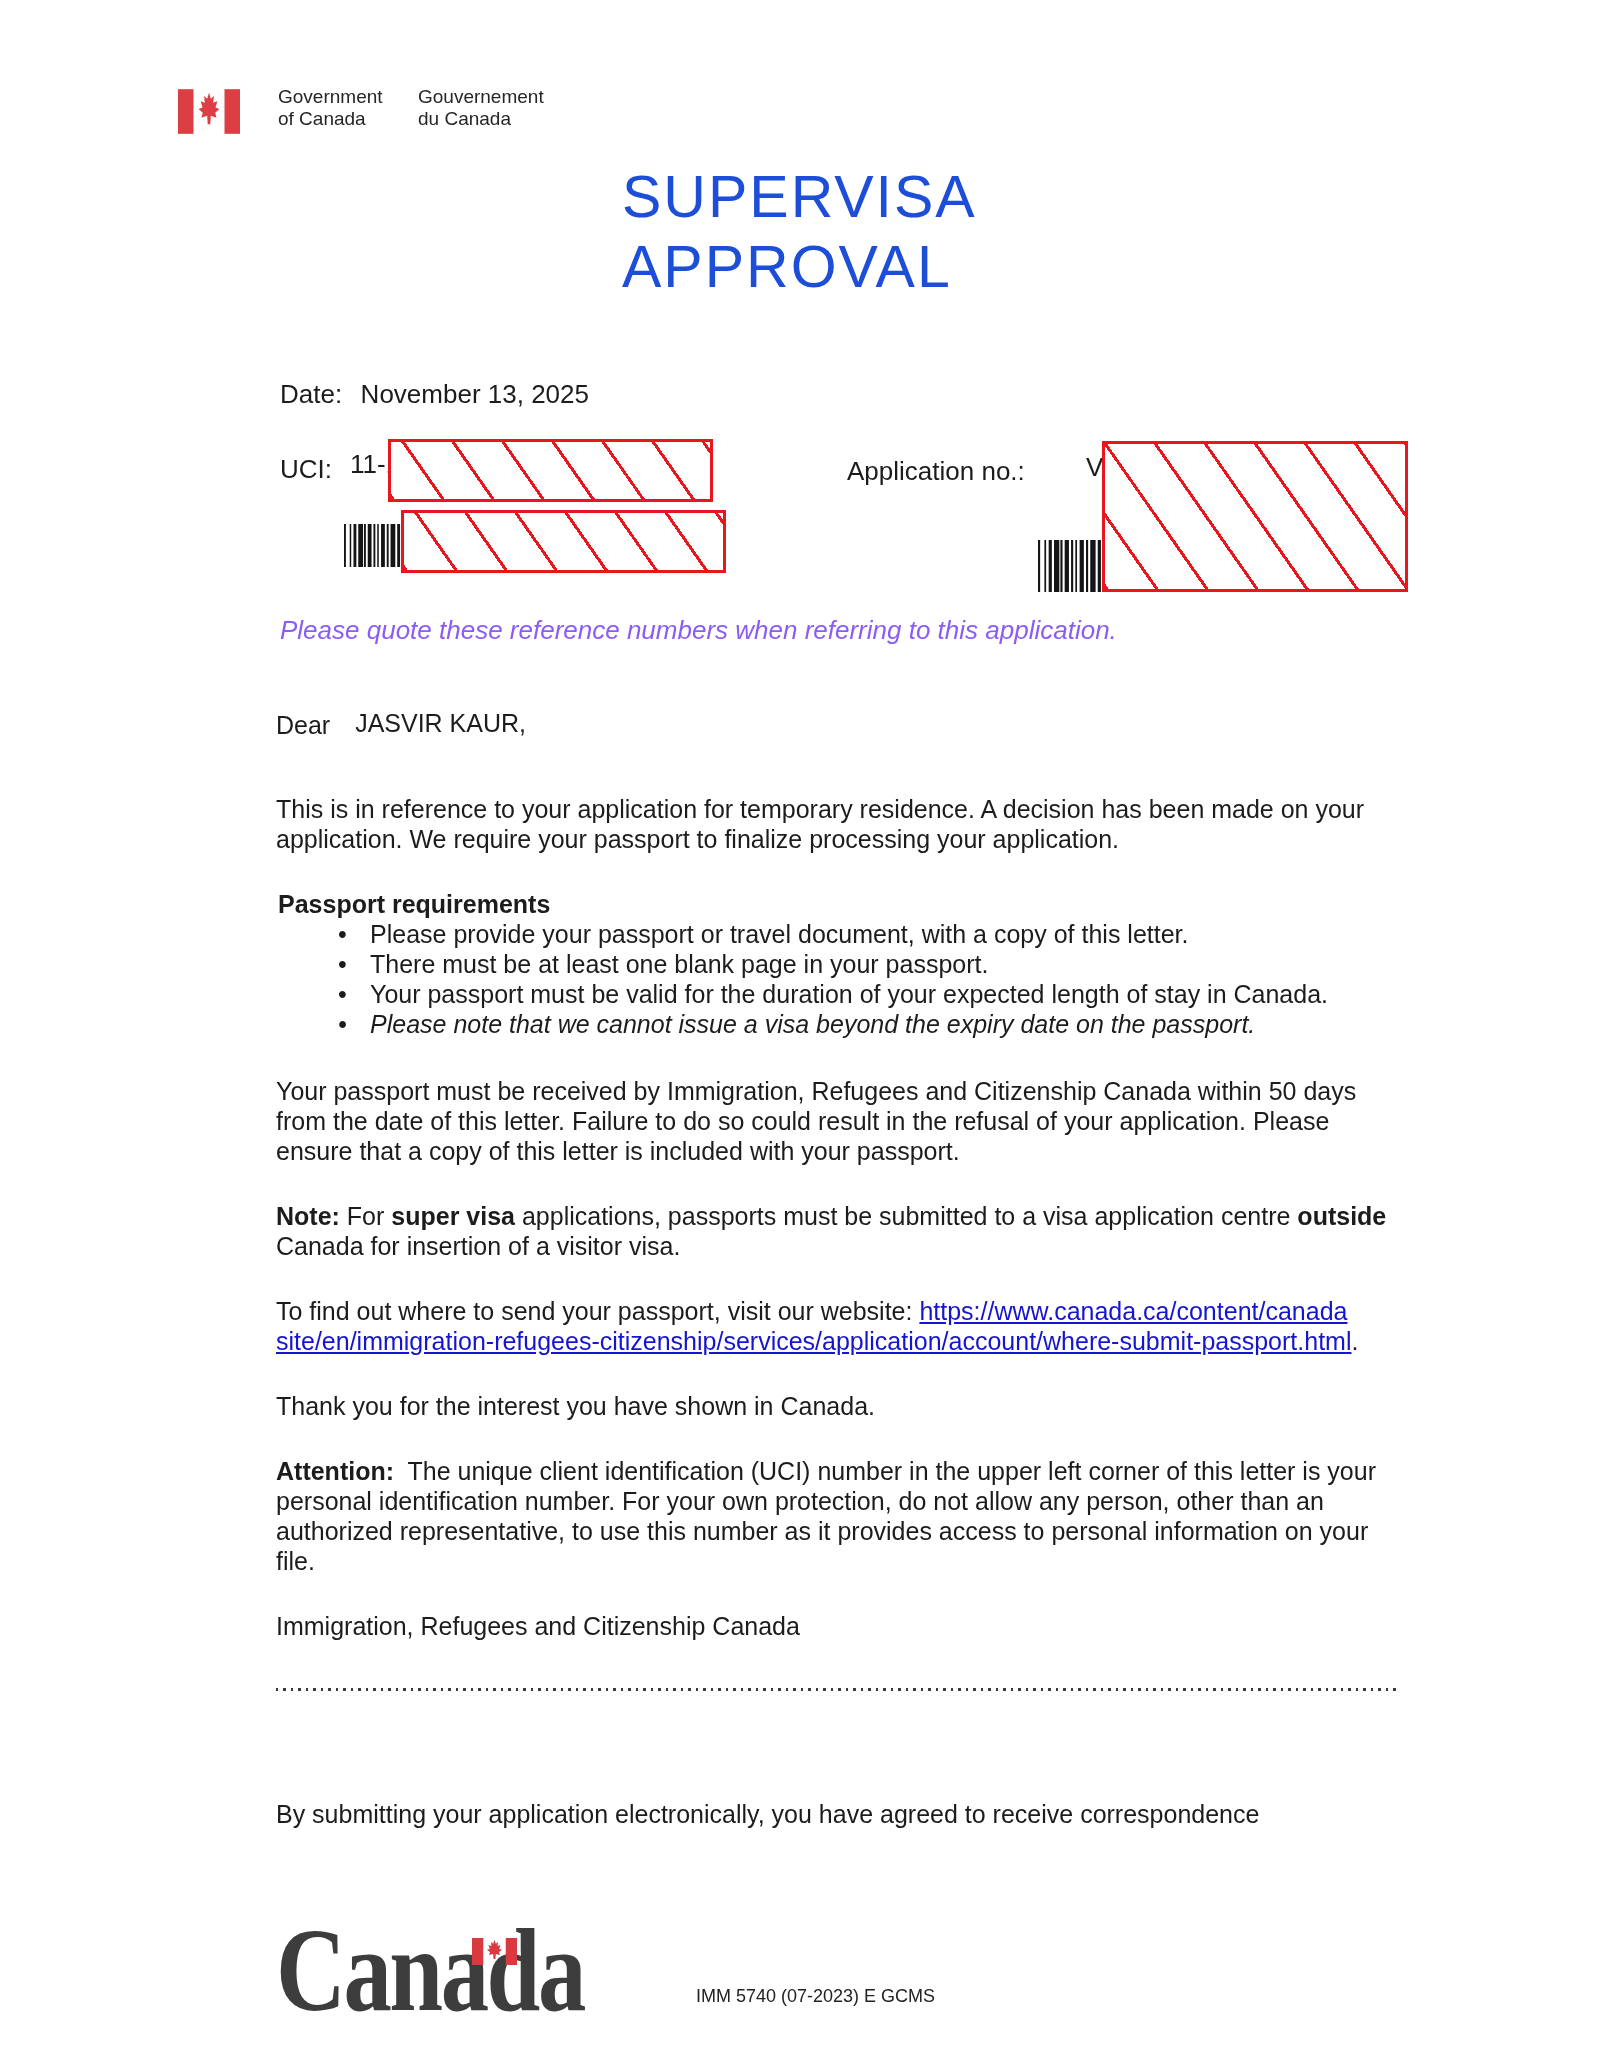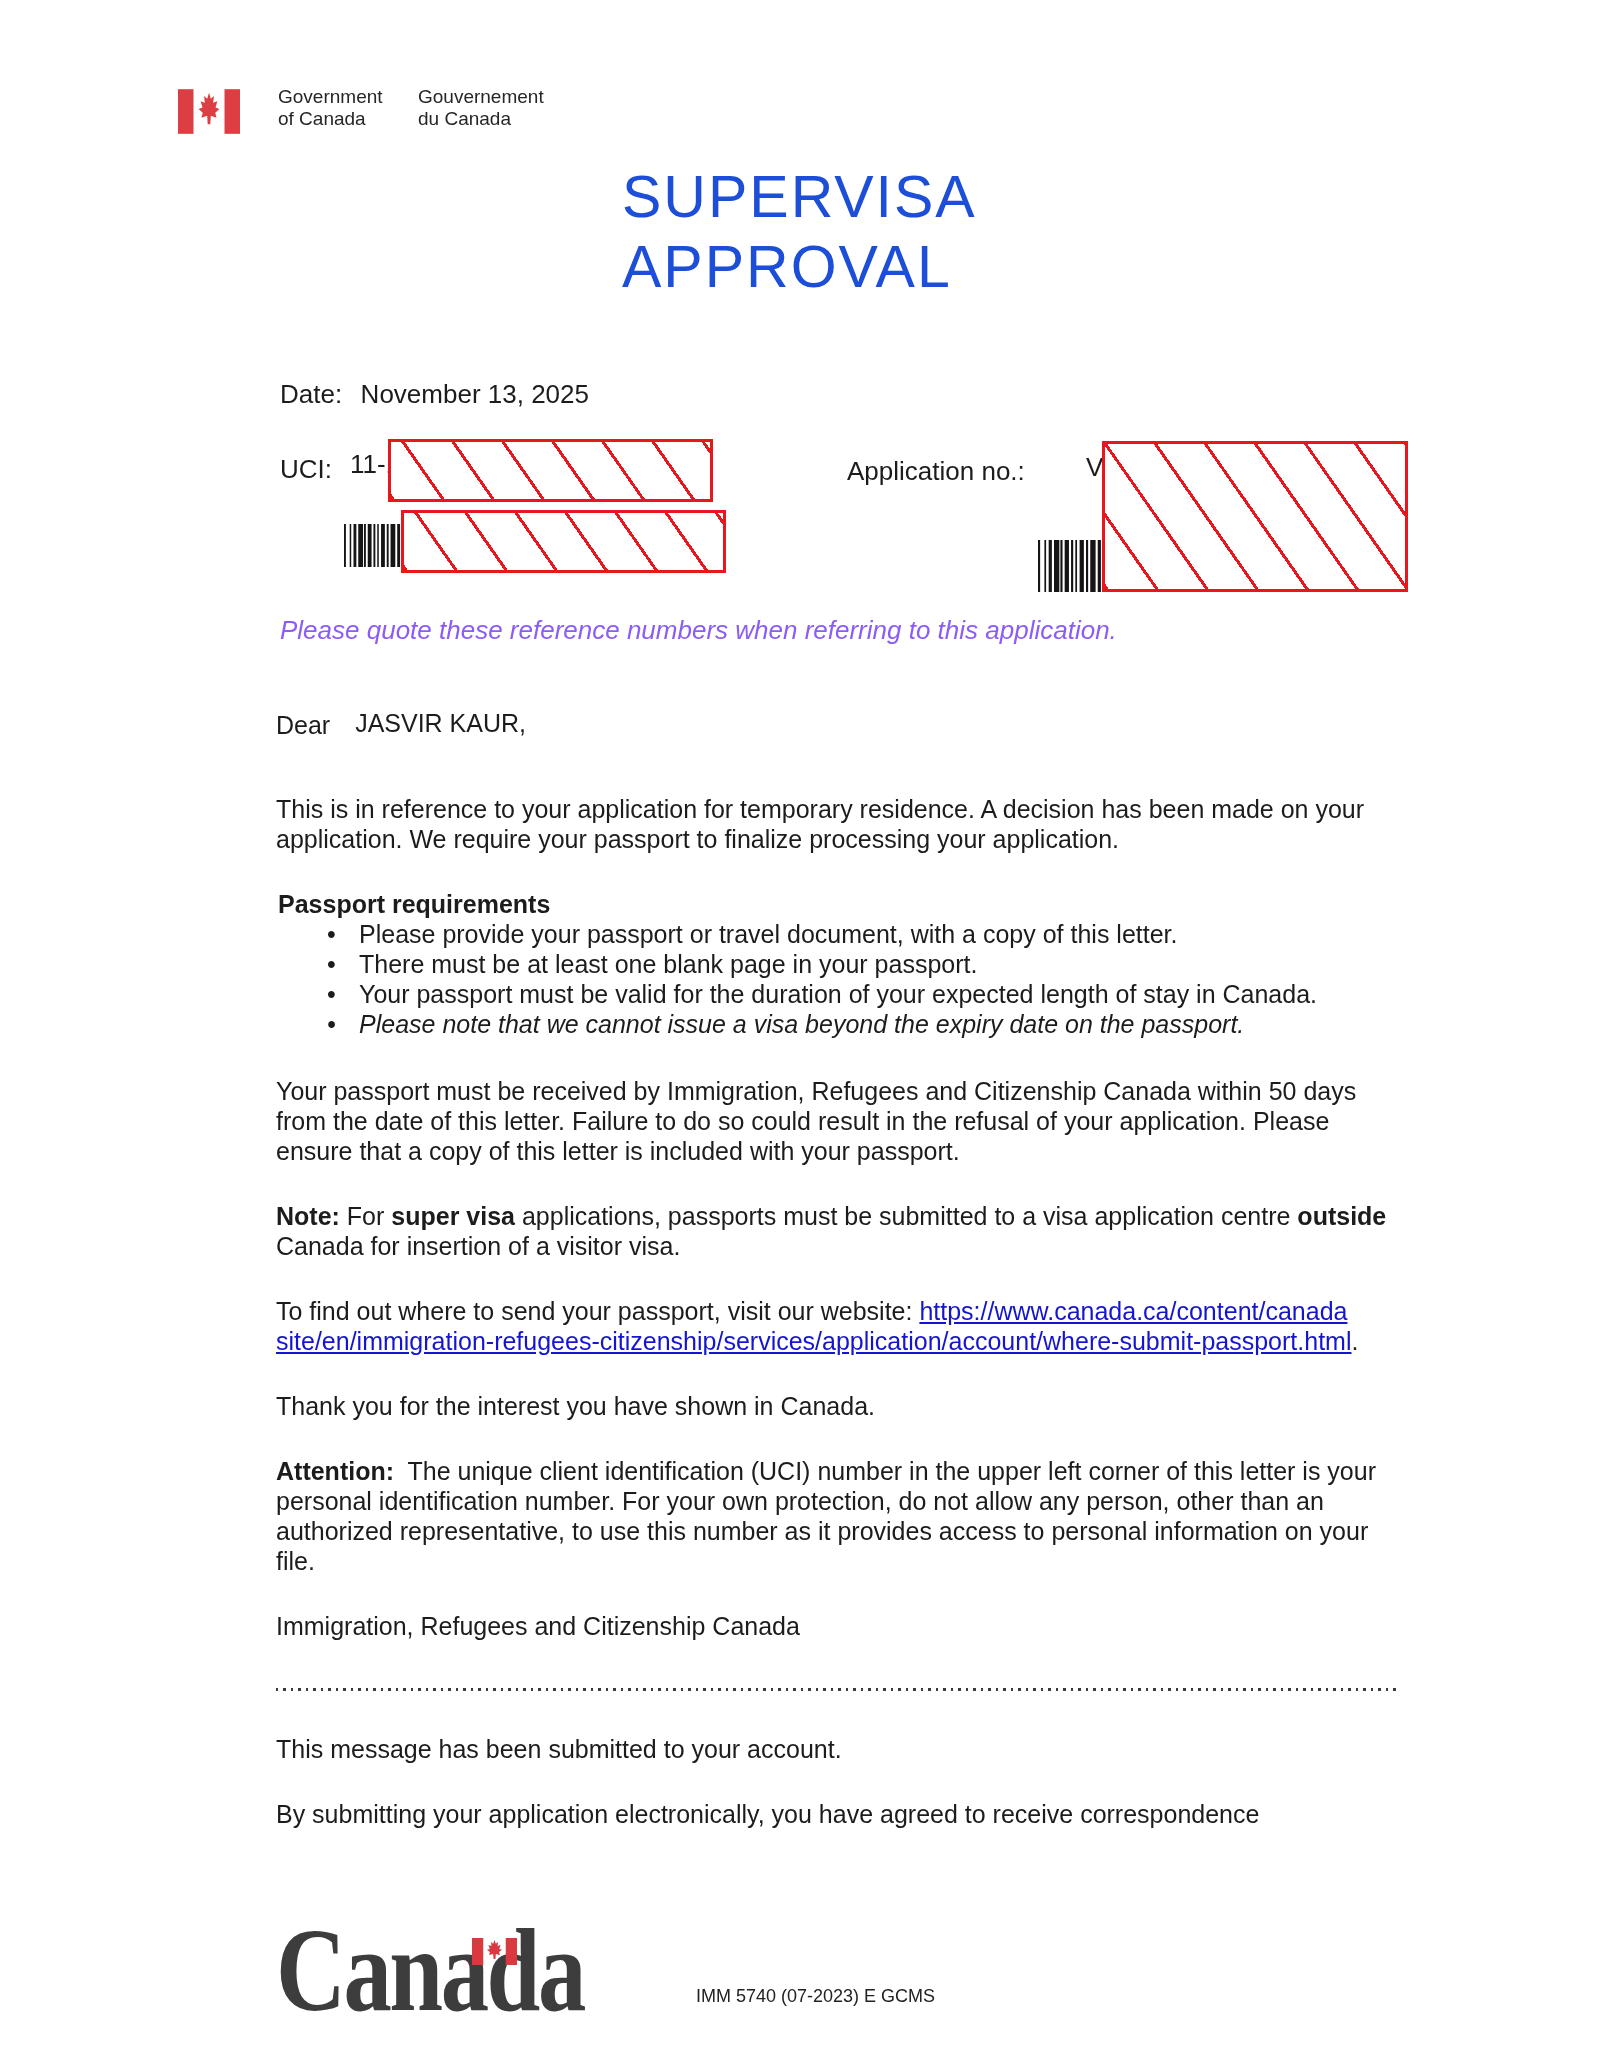--- a/index.html
+++ b/index.html
@@ -139,21 +139,21 @@
   <div class="abs rednote" style="left:280px;top:615px;">Please quote these reference numbers when referring to this application.</div>
 
   <div class="abs body-text" style="left:276px;top:710px;">
     <span>Dear</span>
     <span style="margin-left:18px;position:relative;top:-2px;">JASVIR KAUR,</span>
   </div>
 
   <div class="abs body-text col" style="left:276px;top:794px;">This is in reference to your application for temporary residence. A decision has been made on your application. We require your passport to finalize processing your application.</div>
 
   <div class="abs body-text" style="left:278px;top:889px;font-weight:bold;">Passport requirements</div>
-  <ul class="abs bullets col" style="left:265px;top:919px;">
+  <ul class="abs bullets col" style="left:276px;top:919px;">
     <li>Please provide your passport or travel document, with a copy of this letter.</li>
     <li>There must be at least one blank page in your passport.</li>
     <li>Your passport must be valid for the duration of your expected length of stay in Canada.</li>
     <li class="italic">Please note that we cannot issue a visa beyond the expiry date on the passport.</li>
   </ul>
 
   <div class="abs body-text col" style="left:276px;top:1076px;">Your passport must be received by Immigration, Refugees and Citizenship Canada within 50 days from the date of this letter. Failure to do so could result in the refusal of your application. Please ensure that a copy of this letter is included with your passport.</div>
 
   <div class="abs body-text col" style="left:276px;top:1201px;">
     <b>Note:</b><span> For </span><b>super visa</b><span> applications, passports must be submitted to a visa application centre </span><b>outside</b><span> Canada for insertion of a visitor visa.</span>
@@ -166,21 +166,20 @@
   <div class="abs body-text col" style="left:276px;top:1391px;">Thank you for the interest you have shown in Canada.</div>
 
   <div class="abs body-text col" style="left:276px;top:1456px;">
     <b>Attention:</b><span style="white-space:pre-wrap;">  The unique client identification (UCI) number in the upper left corner of this letter is your personal identification number. For your own protection, do not allow any person, other than an authorized representative, to use this number as it provides access to personal information on your file.</span>
   </div>
 
   <div class="abs body-text" style="left:276px;top:1611px;">Immigration, Refugees and Citizenship Canada</div>
 
   <div class="abs dotline" style="left:276px;top:1688px;"></div>
 
-  <div class="abs body-text col" style="left:276px;top:1734px;">This message has been submitted to your account.</div>
   <div class="abs body-text col" style="left:276px;top:1799px;">By submitting your application electronically, you have agreed to receive correspondence</div>
 
   <div class="abs" style="left:276px;top:1916px;font-weight:bold;">
     <div class="wordmark">Canada</div>
   </div>
   <svg class="abs" style="left:472px;top:1938px;" width="45" height="27" viewBox="0 0 1000 600">
     <rect x="0" y="0" width="250" height="600" fill="#da3940"></rect>
     <rect x="750" y="0" width="250" height="600" fill="#da3940"></rect>
     <path fill="#da3940" transform="translate(290,30) scale(4.2,5.3)" d="M50 3 L57 18 L69 11 L66 28 L82 24 L75 40 L90 44 L74 53 L79 66 L57 61 L55 82 L45 82 L43 61 L21 66 L26 53 L10 44 L25 40 L18 24 L34 28 L31 11 L43 18 Z"></path>
   </svg>

